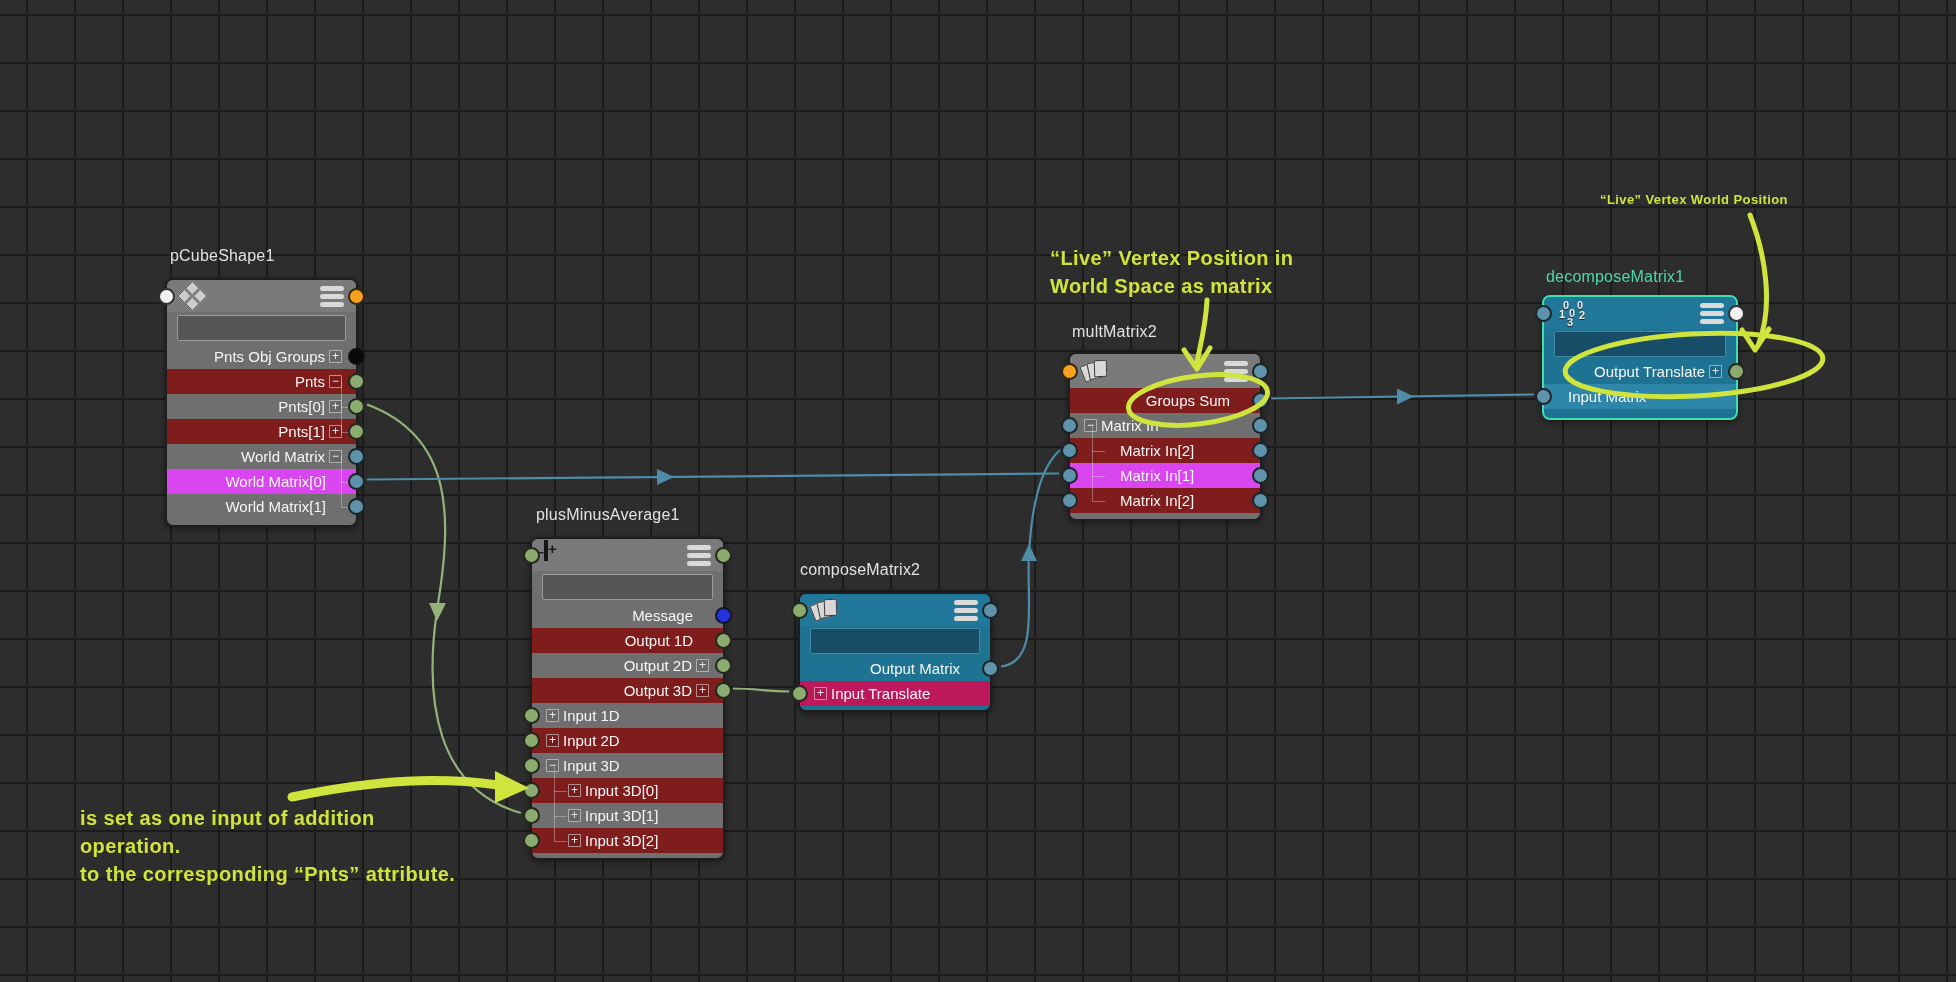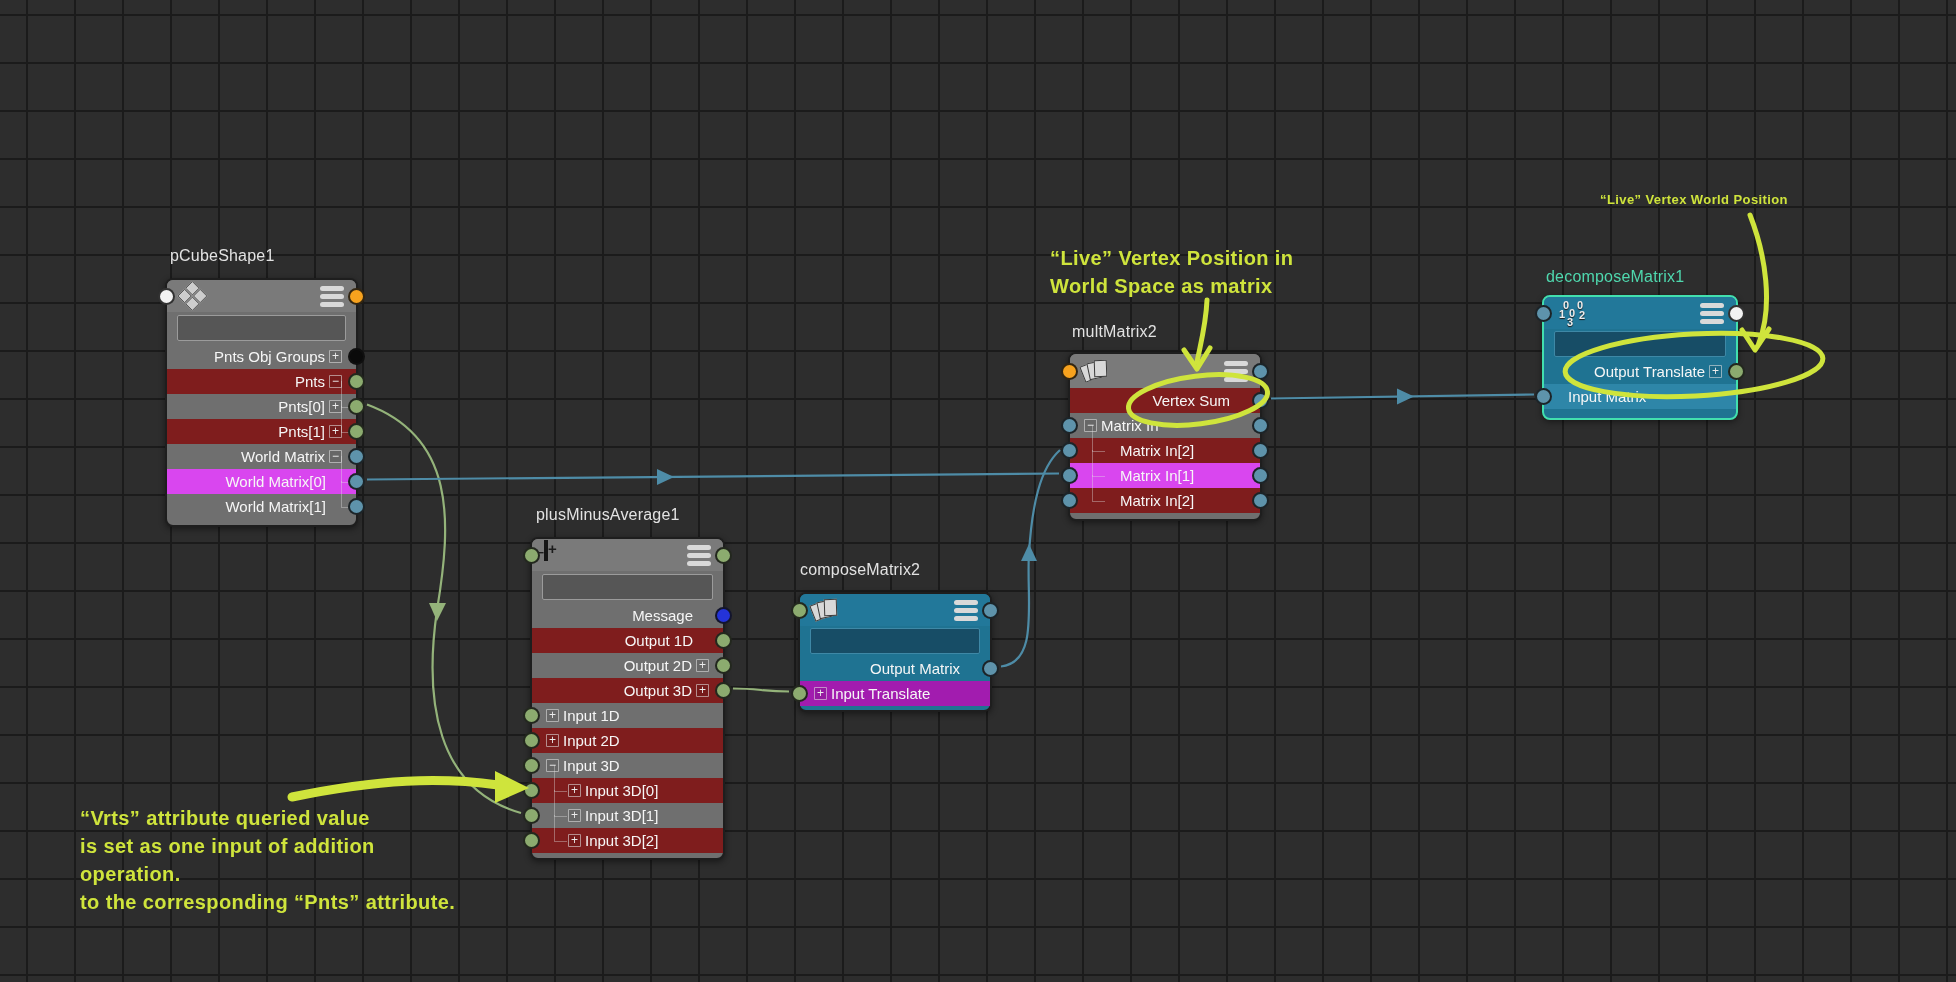--- a/index.html
+++ b/index.html
@@ -40,21 +40,21 @@
   .row.in{justify-content:flex-start;padding-left:14px}
   .row.in.ind{padding-left:36px}
   .row.in.ind2{padding-left:50px}
   
   .g .row.sa{background:#6f6f6f}
   .g .row.sb{background:#7f1d1d}
   .g .row.hl{background:#d946ef}
   
   .teal .row.sa{background:#1f7392}
   .teal .row.sb{background:#2e86a8}
-  .teal .row.hl{background:#a21caf}
+  .teal .row.hl{background:#be185d}
 
   .rlbl{pointer-events:none}
   .row.out .rlbl.gap{margin-right:16px}
 
   .box{width:13px;height:13px;box-sizing:border-box;border:1px solid rgba(235,235,235,.55);
        color:#ececec;font-size:12px;line-height:11px;text-align:center;flex:0 0 auto;
        background:rgba(0,0,0,.07);border-radius:1px}
   .row.out .box{margin-left:4px}
   .row.in .box{margin-right:4px}
   .box.plus::before{content:'+'}
@@ -281,21 +281,21 @@
       </span>
     <span class="hamburger" style="top:7px">
         <i></i>
         <i></i>
         <i></i>
       </span>
     <span class="dot c-teal hdr-r"></span>
   </div>
   <div class="rows">
     <div class="row out sb">
-      <span class="rlbl gap">Vertex Sum</span>
+      <span class="rlbl gap">Groups Sum</span>
       <span class="dot c-teal pr"></span>
     </div>
     <div class="row in sa">
       <span class="dot c-teal pl"></span>
       <span class="box minus"></span>
       <span class="rlbl">Matrix In</span>
       <span class="dot c-teal pr"></span>
     </div>
     <div class="row in ind2 sb child-l">
       <span class="dot c-teal pl"></span>
@@ -357,21 +357,20 @@
 
   <path d="M 1750 215 C 1766 256, 1773 306, 1759 343" fill="none" stroke="#cfe43c" stroke-width="5" stroke-linecap="round"></path>
   <polyline points="1769,329 1755,350 1742,330" fill="none" stroke="#cfe43c" stroke-width="5" stroke-linecap="round" stroke-linejoin="round"></polyline>
 
   <ellipse cx="1198" cy="400" rx="70" ry="24" transform="rotate(-7 1198 400)" fill="none" stroke="#cfe43c" stroke-width="5" stroke-linecap="round"></ellipse>
 
   <ellipse cx="1694" cy="365" rx="129" ry="31" transform="rotate(-3 1694 365)" fill="none" stroke="#cfe43c" stroke-width="5" stroke-linecap="round"></ellipse>
 </svg>
 
 <div class="note n1">
-  <div>“Vrts” attribute queried value</div>
   <div>is set as one input of addition</div>
   <div>operation.</div>
   <div>to the corresponding “Pnts” attribute.</div>
 </div>
 <div class="note n2">
   <div>“Live” Vertex Position in</div>
   <div>World Space as matrix</div>
 </div>
 <div class="note n3">
   <div>“Live” Vertex World Position</div>

